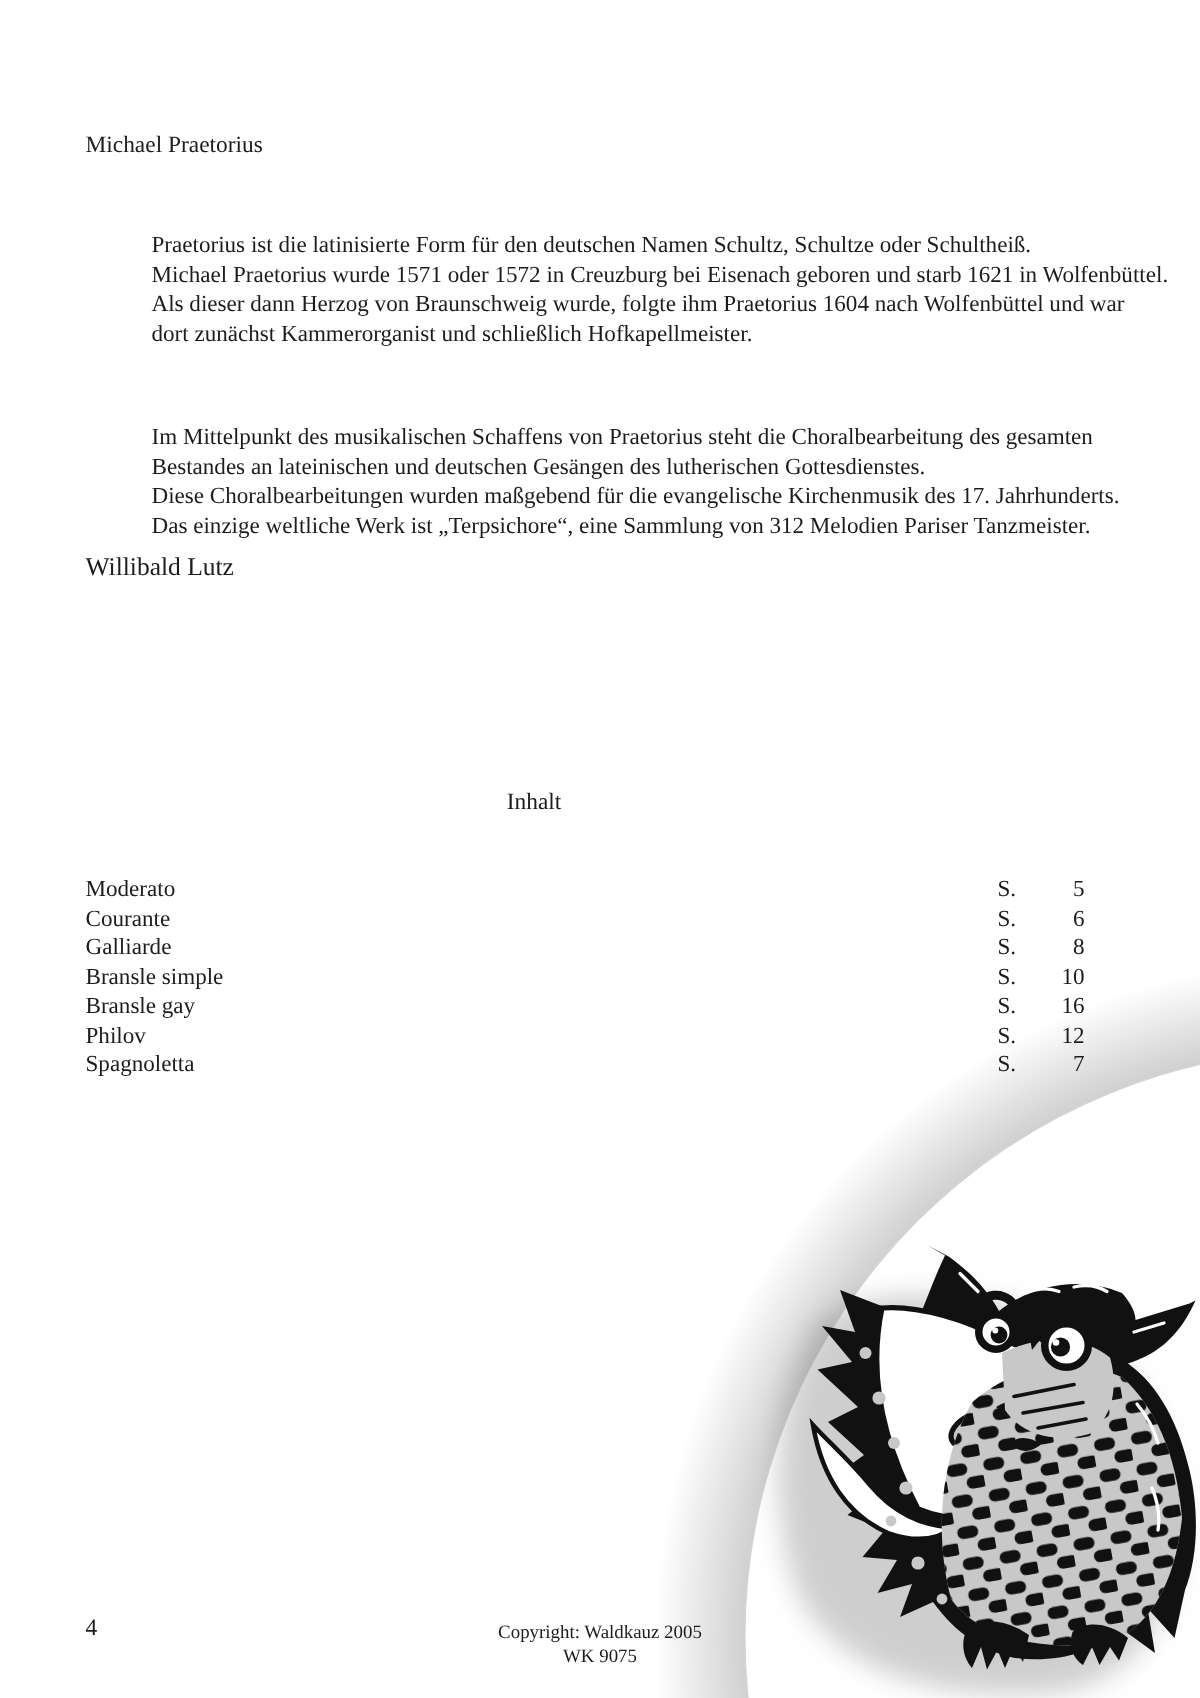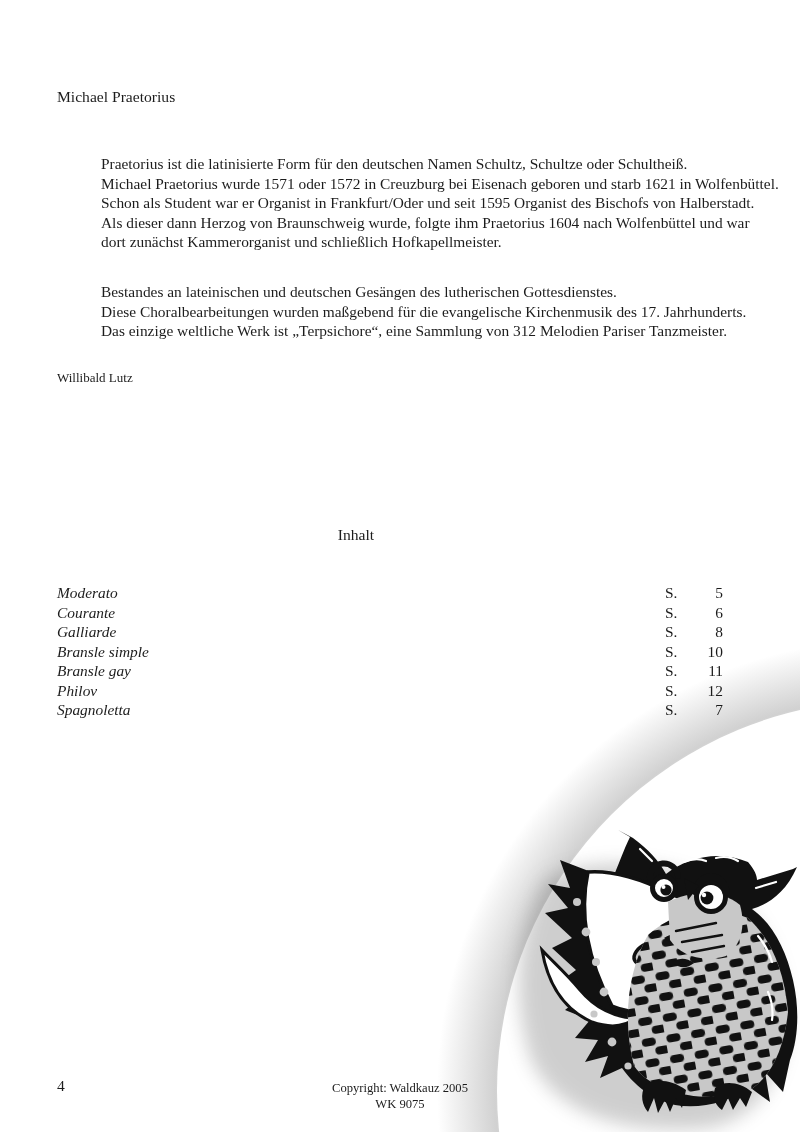--- a/index.html
+++ b/index.html
@@ -12,25 +12,25 @@
     color:#1c1c1c;
     padding-left:36px;
   }
   .bg-svg{position:absolute;left:0;top:0;width:800px;height:1132px;pointer-events:none;}
   .abs{position:absolute;}
   .tline{white-space:nowrap;height:19.5px;line-height:19.5px;font-size:15.4px;}
   .author{left:57px;top:87px;font-size:15.6px;line-height:19.5px;white-space:nowrap;}
   .para{left:57px;right:40px;margin-left:44px;}
   .para1{top:154px;}
   .para2{top:282px;}
-  .editor{left:57px;top:368px;font-size:13px;line-height:19.5px;white-space:nowrap;}
+  .editor{left:57px;top:368px;font-size:17px;line-height:19.5px;white-space:nowrap;}
   .inhalt{left:0;top:525px;width:712px;text-align:center;font-size:15.6px;line-height:19.5px;}
   .toc{left:57px;top:583px;width:666px;}
   .toc-row{position:relative;height:19.5px;font-size:15.4px;line-height:19.5px;}
-  .toc-title{position:absolute;left:0;white-space:nowrap;font-style:italic;}
+  .toc-title{position:absolute;left:0;white-space:nowrap;}
   .toc-abbrev{position:absolute;left:608px;}
   .toc-page{position:absolute;right:0;width:40px;text-align:right;}
   .pagenum{left:57px;top:1076px;font-size:15.6px;line-height:19.5px;}
   .copyright{left:0;top:1081px;width:800px;text-align:center;font-size:12.6px;line-height:15.5px;}
 </style>
 </head>
 <body>
 
 <div class="page">
 
@@ -137,26 +137,26 @@
       <path fill="#111111" d="M645,1085 C640,1095 642,1105 648,1112 L654,1098 L658,1113 L665,1100 L670,1112 L676,1098 L682,1108 L686,1090 C672,1080 655,1078 645,1085 Z"></path>
       <path fill="#111111" d="M715,1088 C712,1098 716,1106 722,1110 L728,1098 L733,1110 L740,1098 L746,1107 L752,1092 C740,1082 724,1080 715,1088 Z"></path>
     </g>
   </svg>
 
   <div class="abs author">Michael Praetorius</div>
 
   <div class="abs para para1">
     <div class="tline">Praetorius ist die latinisierte Form für den deutschen Namen Schultz, Schultze oder Schultheiß.</div>
     <div class="tline">Michael Praetorius wurde 1571 oder 1572 in Creuzburg bei Eisenach geboren und starb 1621 in Wolfenbüttel.</div>
-    <div class="tline">Schon als Student war er Organist in Frankfurt/Oder und seit 1595 Organist des Bischofs von Halberstadt.</div>
     <div class="tline">Als dieser dann Herzog von Braunschweig wurde, folgte ihm Praetorius 1604 nach Wolfenbüttel und war</div>
     <div class="tline">dort zunächst Kammerorganist und schließlich Hofkapellmeister.</div>
   </div>
 
   <div class="abs para para2">
+    <div class="tline">Im Mittelpunkt des musikalischen Schaffens von Praetorius steht die Choralbearbeitung des gesamten</div>
     <div class="tline">Bestandes an lateinischen und deutschen Gesängen des lutherischen Gottesdienstes.</div>
     <div class="tline">Diese Choralbearbeitungen wurden maßgebend für die evangelische Kirchenmusik des 17. Jahrhunderts.</div>
     <div class="tline">Das einzige weltliche Werk ist „Terpsichore“, eine Sammlung von 312 Melodien Pariser Tanzmeister.</div>
   </div>
 
   <div class="abs editor">Willibald Lutz</div>
 
   <div class="abs inhalt">Inhalt</div>
 
   <div class="abs toc">
@@ -176,21 +176,21 @@
       <span class="toc-page">8</span>
     </div>
     <div class="toc-row">
       <span class="toc-title">Bransle simple</span>
       <span class="toc-abbrev">S.</span>
       <span class="toc-page">10</span>
     </div>
     <div class="toc-row">
       <span class="toc-title">Bransle gay</span>
       <span class="toc-abbrev">S.</span>
-      <span class="toc-page">11</span>
+      <span class="toc-page">16</span>
     </div>
     <div class="toc-row">
       <span class="toc-title">Philov</span>
       <span class="toc-abbrev">S.</span>
       <span class="toc-page">12</span>
     </div>
     <div class="toc-row">
       <span class="toc-title">Spagnoletta</span>
       <span class="toc-abbrev">S.</span>
       <span class="toc-page">7</span>

